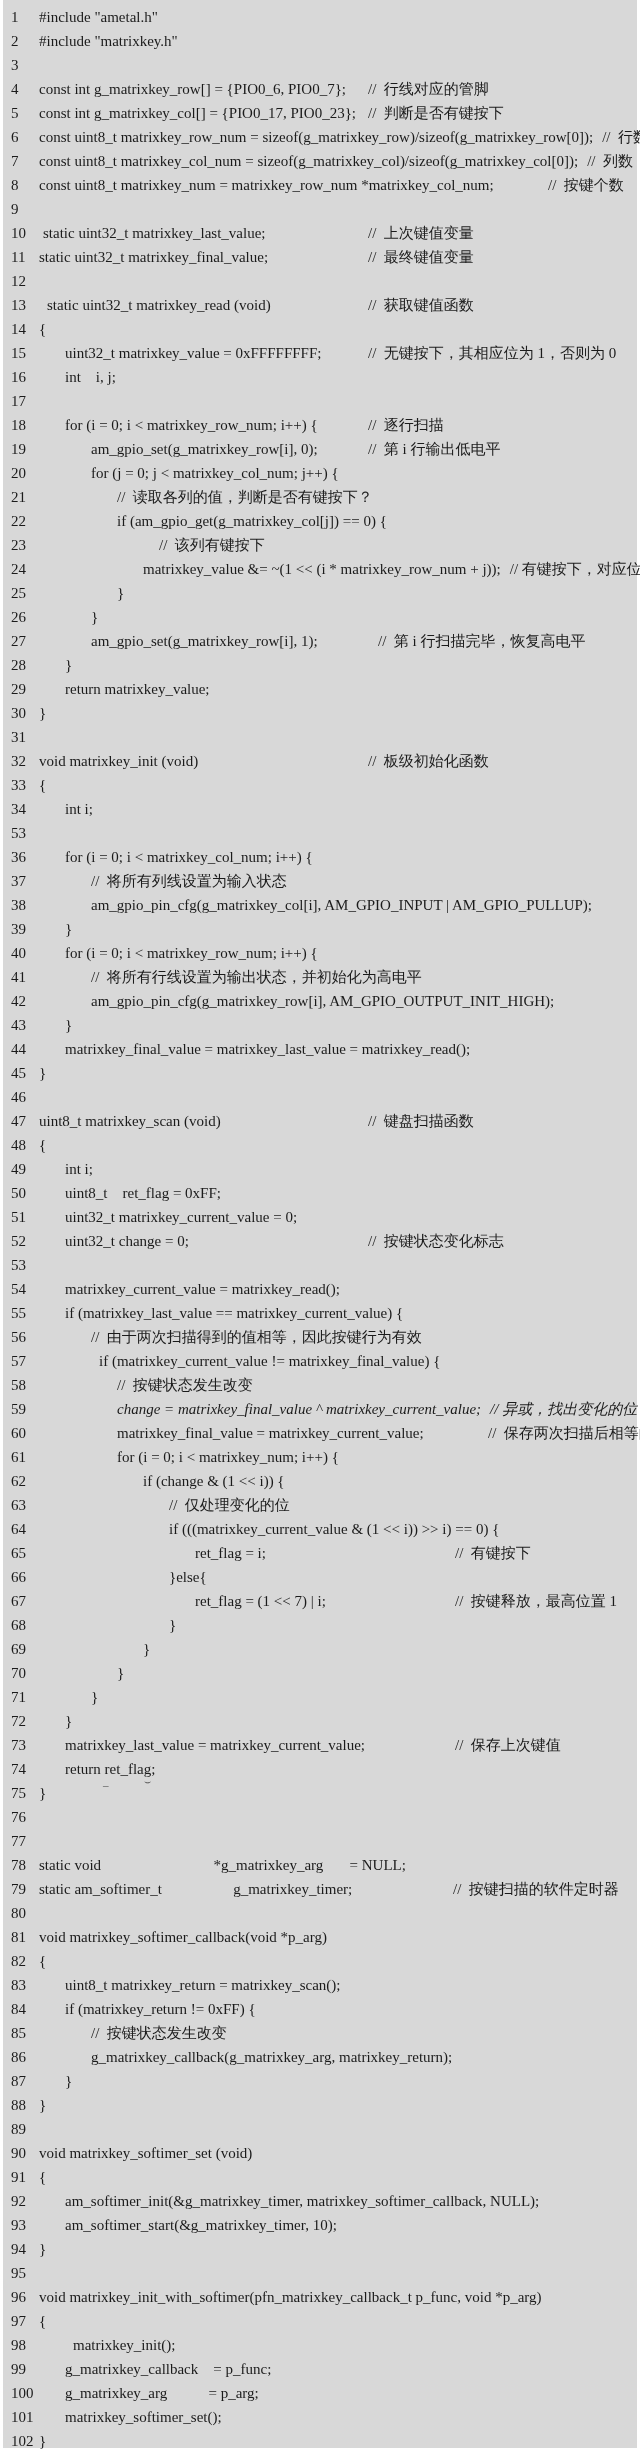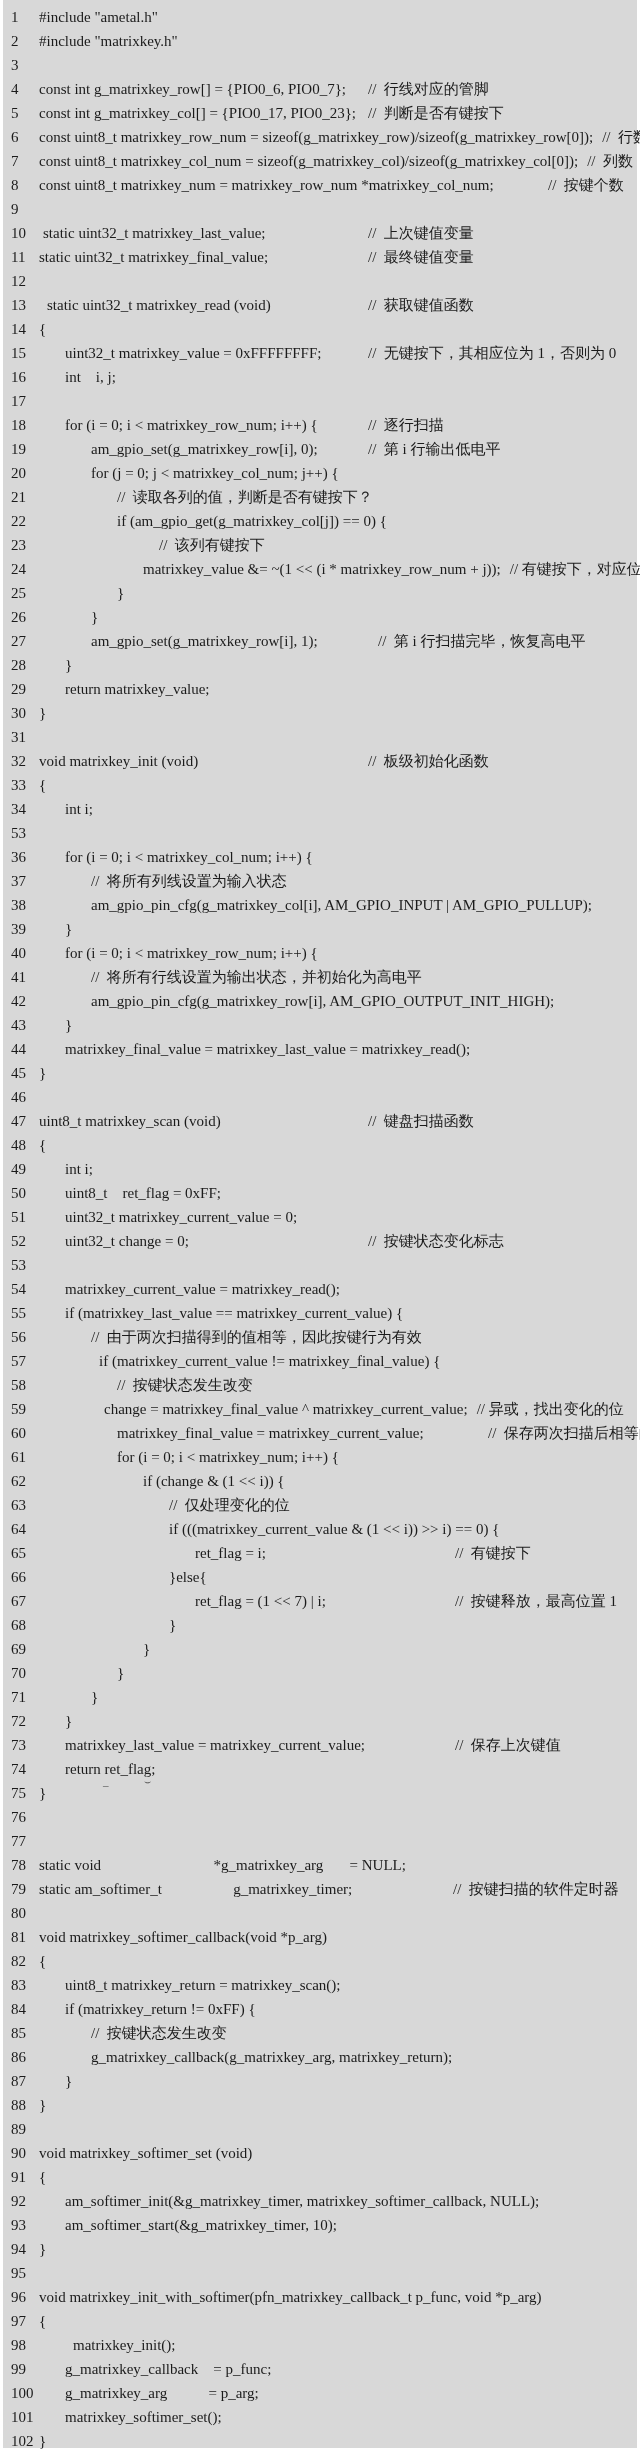--- a/index.html
+++ b/index.html
@@ -121,21 +121,21 @@
       <div class="line"><span class="num">49</span><span class="code" style="left: 62px;">int i;</span></div>
       <div class="line"><span class="num">50</span><span class="code" style="left: 62px;">uint8_t    ret_flag = 0xFF;</span></div>
       <div class="line"><span class="num">51</span><span class="code" style="left: 62px;">uint32_t matrixkey_current_value = 0;</span></div>
       <div class="line"><span class="num">52</span><span class="code" style="left: 62px;">uint32_t change = 0;</span><span class="comment abs" style="left: 365px;">//  按键状态变化标志</span></div>
       <div class="line"><span class="num">53</span><span class="code" style="left: 36px;"></span></div>
       <div class="line"><span class="num">54</span><span class="code" style="left: 62px;">matrixkey_current_value = matrixkey_read();</span></div>
       <div class="line"><span class="num">55</span><span class="code" style="left: 62px;">if (matrixkey_last_value == matrixkey_current_value) {</span></div>
       <div class="line"><span class="num">56</span><span class="code" style="left: 88px;">//  由于两次扫描得到的值相等，因此按键行为有效</span></div>
       <div class="line"><span class="num">57</span><span class="code" style="left: 96px;">if (matrixkey_current_value != matrixkey_final_value) {</span></div>
       <div class="line"><span class="num">58</span><span class="code" style="left: 114px;">//  按键状态发生改变</span></div>
-      <div class="line"><span class="num">59</span><span class="code" style="left: 101px;">change = matrixkey_final_value ^ matrixkey_current_value;<span class="comment inline">// 异或，找出变化的位</span></span></div>
+      <div class="line"><span class="num">59</span><span class="code" style="left: 114px; font-style: italic;">change = matrixkey_final_value ^ matrixkey_current_value;<span class="comment inline">// 异或，找出变化的位</span></span></div>
       <div class="line"><span class="num">60</span><span class="code" style="left: 114px;">matrixkey_final_value = matrixkey_current_value;</span><span class="comment abs" style="left: 485px;">//  保存两次扫描后相等的键值</span></div>
       <div class="line"><span class="num">61</span><span class="code" style="left: 114px;">for (i = 0; i &lt; matrixkey_num; i++) {</span></div>
       <div class="line"><span class="num">62</span><span class="code" style="left: 140px;">if (change &amp; (1 &lt;&lt; i)) {</span></div>
       <div class="line"><span class="num">63</span><span class="code" style="left: 166px;">//  仅处理变化的位</span></div>
       <div class="line"><span class="num">64</span><span class="code" style="left: 166px;">if (((matrixkey_current_value &amp; (1 &lt;&lt; i)) &gt;&gt; i) == 0) {</span></div>
       <div class="line"><span class="num">65</span><span class="code" style="left: 192px;">ret_flag = i;</span><span class="comment abs" style="left: 452px;">//  有键按下</span></div>
       <div class="line"><span class="num">66</span><span class="code" style="left: 166px;">}else{</span></div>
       <div class="line"><span class="num">67</span><span class="code" style="left: 192px;">ret_flag = (1 &lt;&lt; 7) | i;</span><span class="comment abs" style="left: 452px;">//  按键释放，最高位置 1</span></div>
       <div class="line"><span class="num">68</span><span class="code" style="left: 166px;">}</span></div>
       <div class="line"><span class="num">69</span><span class="code" style="left: 140px;">}</span></div>

